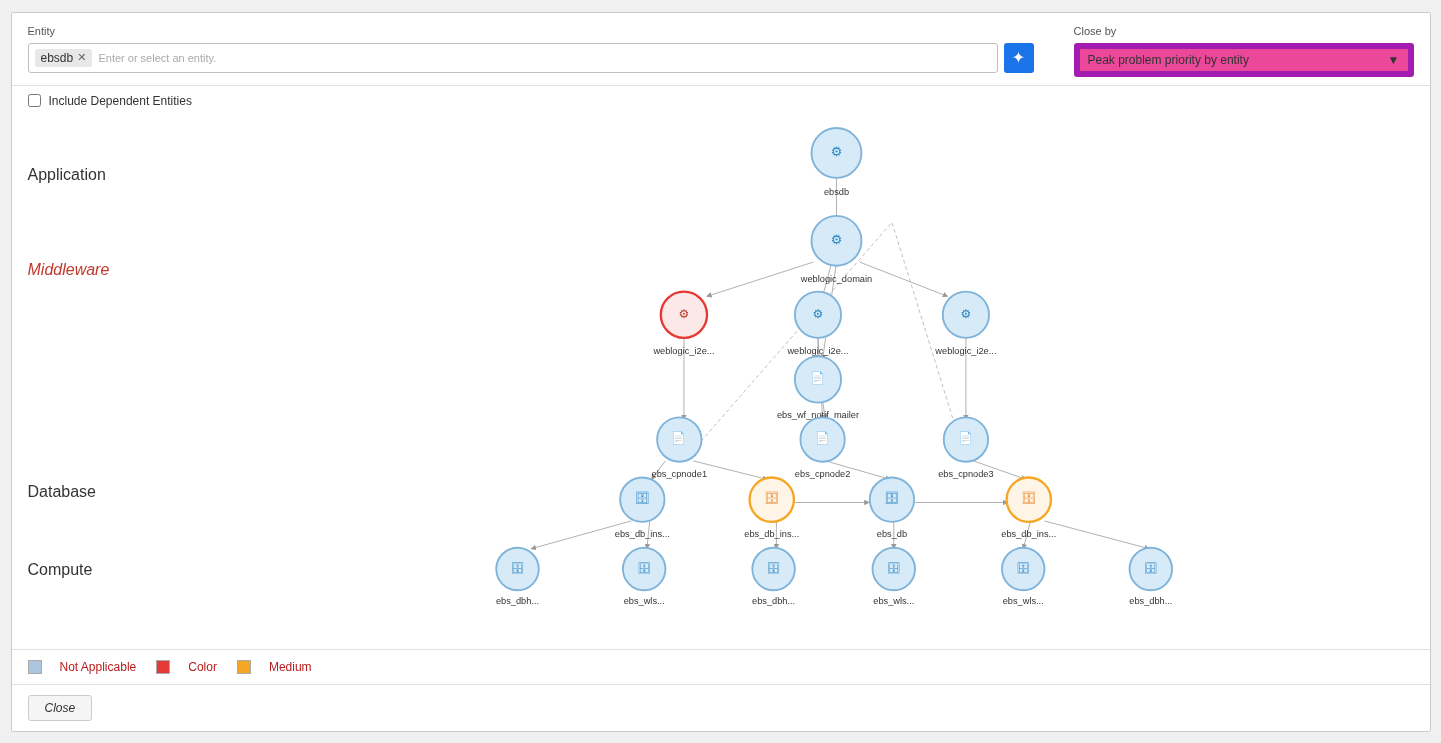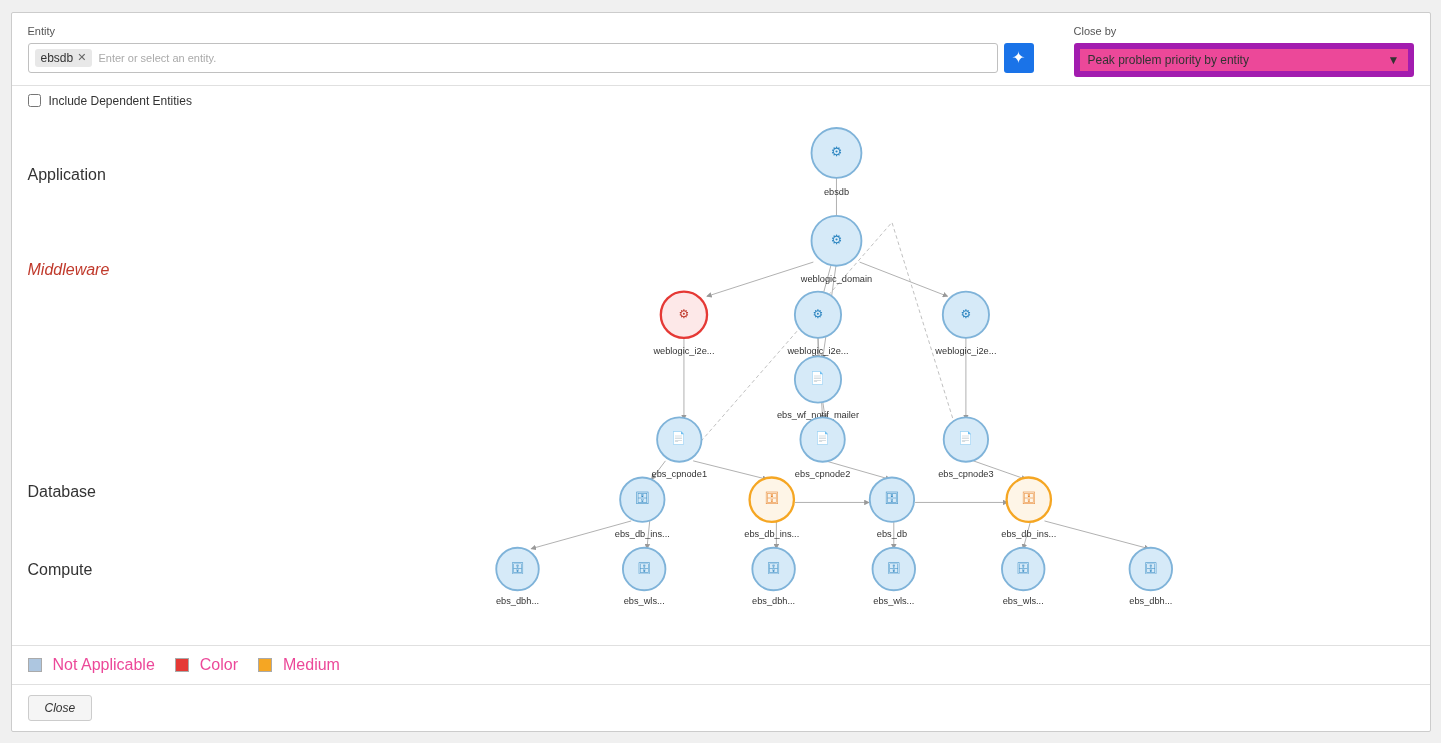--- a/index.html
+++ b/index.html
@@ -151,23 +151,23 @@
     .legend-bar {
       display: flex;
       align-items: center;
       padding: 10px 16px;
       border-top: 1px solid #e0e0e0;
       gap: 20px;
     }
     .legend-item {
       display: flex;
       align-items: center;
-      gap: 11px;
-      font-size: 16px;
-      color: #ec4899;
+      gap: 18px;
+      font-size: 12px;
+      color: #b91c1c;
     }
     .legend-box {
       width: 14px;
       height: 14px;
       border: 1px solid #aaa;
     }
     .legend-box.not-applicable { background: #adc6e0; }
     .legend-box.high { background: #e53935; }
     .legend-box.medium { background: #f5a623; }
     .footer-bar {

